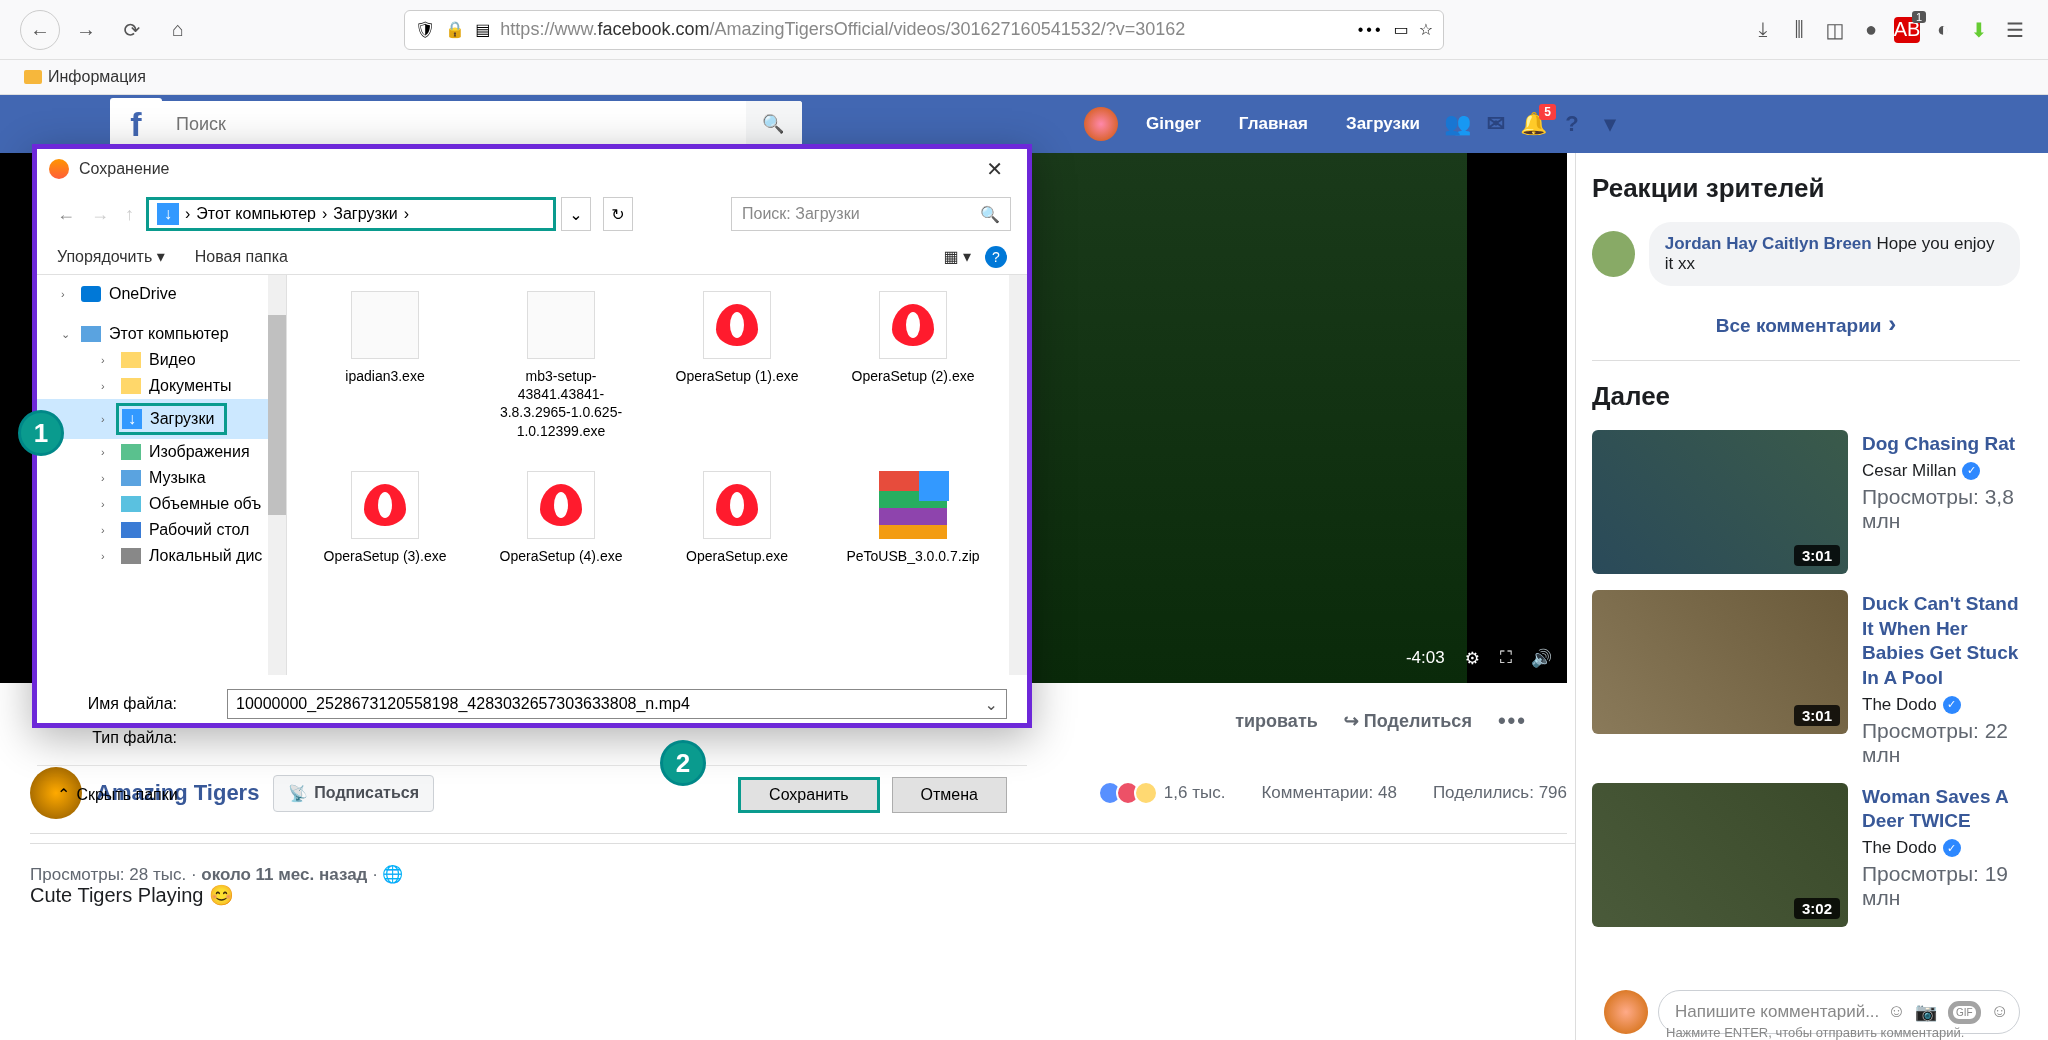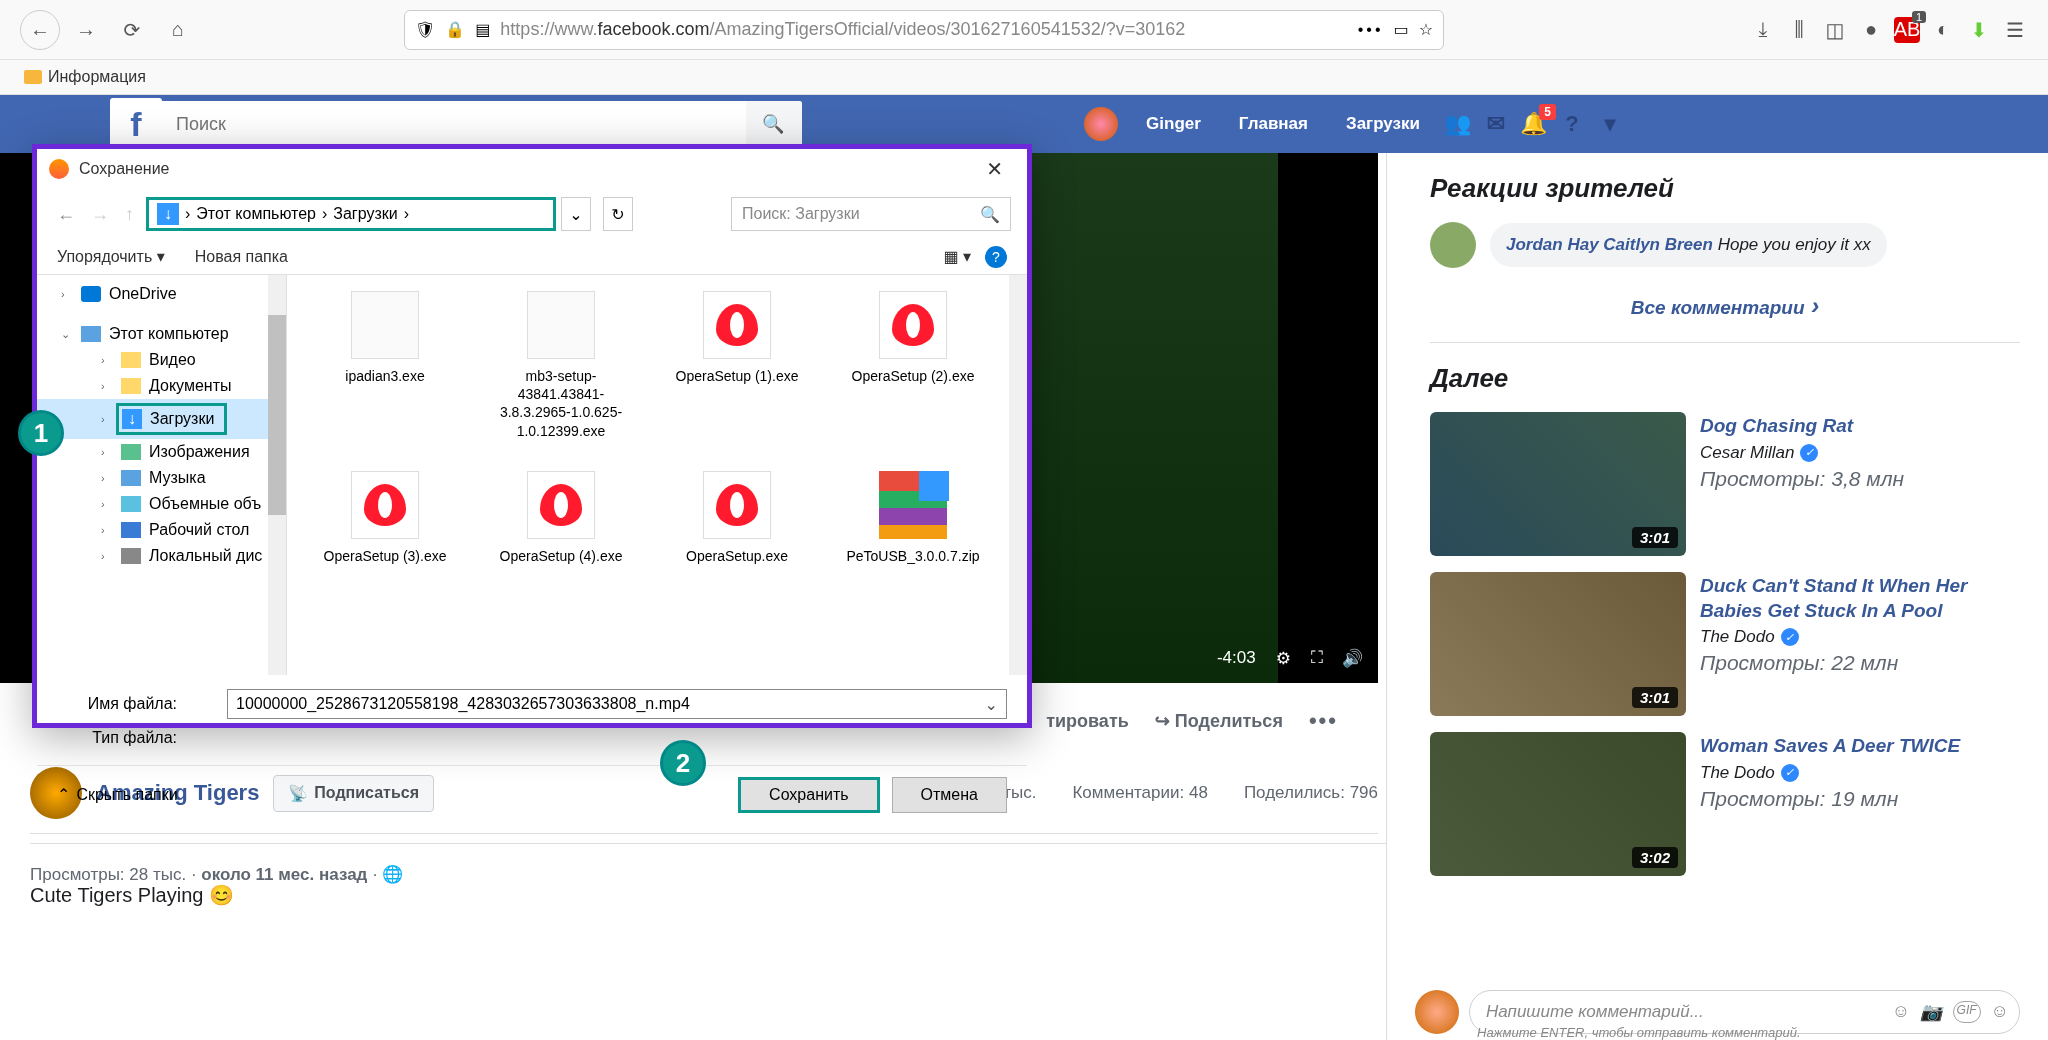--- a/index.html
+++ b/index.html
@@ -30,21 +30,21 @@
 .fb-search-btn { width:56px; height:46px; background:#f5f6f7; display:flex; align-items:center; justify-content:center; color:#888; font-size:18px; border-radius:0 3px 3px 0; margin-right:-14px;}
 .fb-header-right { margin-left:auto; display:flex; align-items:center; gap:2px; padding-right:420px; color:#fff; font-size:17px; font-weight:bold;}
 .fb-header-right .avatar{ width:34px; height:34px; border-radius:50%; background: radial-gradient(circle, #f8a 0%, #c50 100%); margin-right:8px;}
 .fb-hdr-link { padding:0 18px; height:58px; display:flex; align-items:center;}
 .fb-hdr-icon { width:36px; height:36px; display:flex; align-items:center; justify-content:center; font-size:22px; color:#2a4480; position:relative;}
 .fb-hdr-icon.bell::after{ content:"5"; position:absolute; top:-2px; right:-4px; background:#fa3e3e; color:#fff; font-size:12px; padding:1px 5px; border-radius:3px;}
 
 
 .fb-main { display:flex; height: calc(1040px - 60px - 35px - 58px); }
 .fb-left { flex:1; padding: 0 0 0 30px; position:relative; overflow:hidden;}
-.fb-right { width: 662px; border-left:1px solid #ddd; background:#fff; padding:20px 28px 0 43px; overflow:hidden;font-style:italic;}
+.fb-right { width: 473px; border-left:1px solid #ddd; background:#fff; padding:20px 28px 0 16px; overflow:hidden;}
 
 
 .video-player { position:absolute; top:0; left:0; right:8px; height:530px; background:#000;}
 .video-frame { position:absolute; left:200px; right:100px; top:0; bottom:0; background: linear-gradient(#1a3a1a, #0a2a0a);}
 .video-controls { position:absolute; bottom:0; left:0; right:0; height:50px; display:flex; align-items:center; justify-content:flex-end; padding:0 14px; gap:20px; color:#fff; font-size:17px;}
 
 .video-actions { position:absolute; top:545px; left:0; right:8px; display:flex; align-items:center; padding:10px 40px; gap:26px; color:#616770; font-size:18px; font-weight:600;}
 .video-actions .sep{ flex:1;}
 .dots{ font-size:22px; letter-spacing:2px;}
 
@@ -295,21 +295,21 @@
       </div>
     </div>
 
     <div class="comment-bar">
       <div class="cb-avatar"></div>
       <div class="cb-input">
         <span>Напишите комментарий...</span>
         <span class="cb-input-icons">
           <span>☺</span>
           <span>📷</span>
-          <span style="border:1px solid #a3a3a3;border-radius:11px;font-size:12px;padding:1px 3px;">GIF</span>
+          <span style="border:5px solid #a3a3a3;border-radius:11px;font-size:10px;padding:1px 3px;">GIF</span>
           <span>☺</span>
         </span>
       </div>
     </div>
     <div class="cb-hint" style="position:absolute; bottom:0px; left:90px; font-size:13px; color:#888;">Нажмите ENTER, чтобы отправить комментарий.</div>
   </div>
 </div>
 
 <div class="save-dialog">
   <div class="dlg-titlebar">

